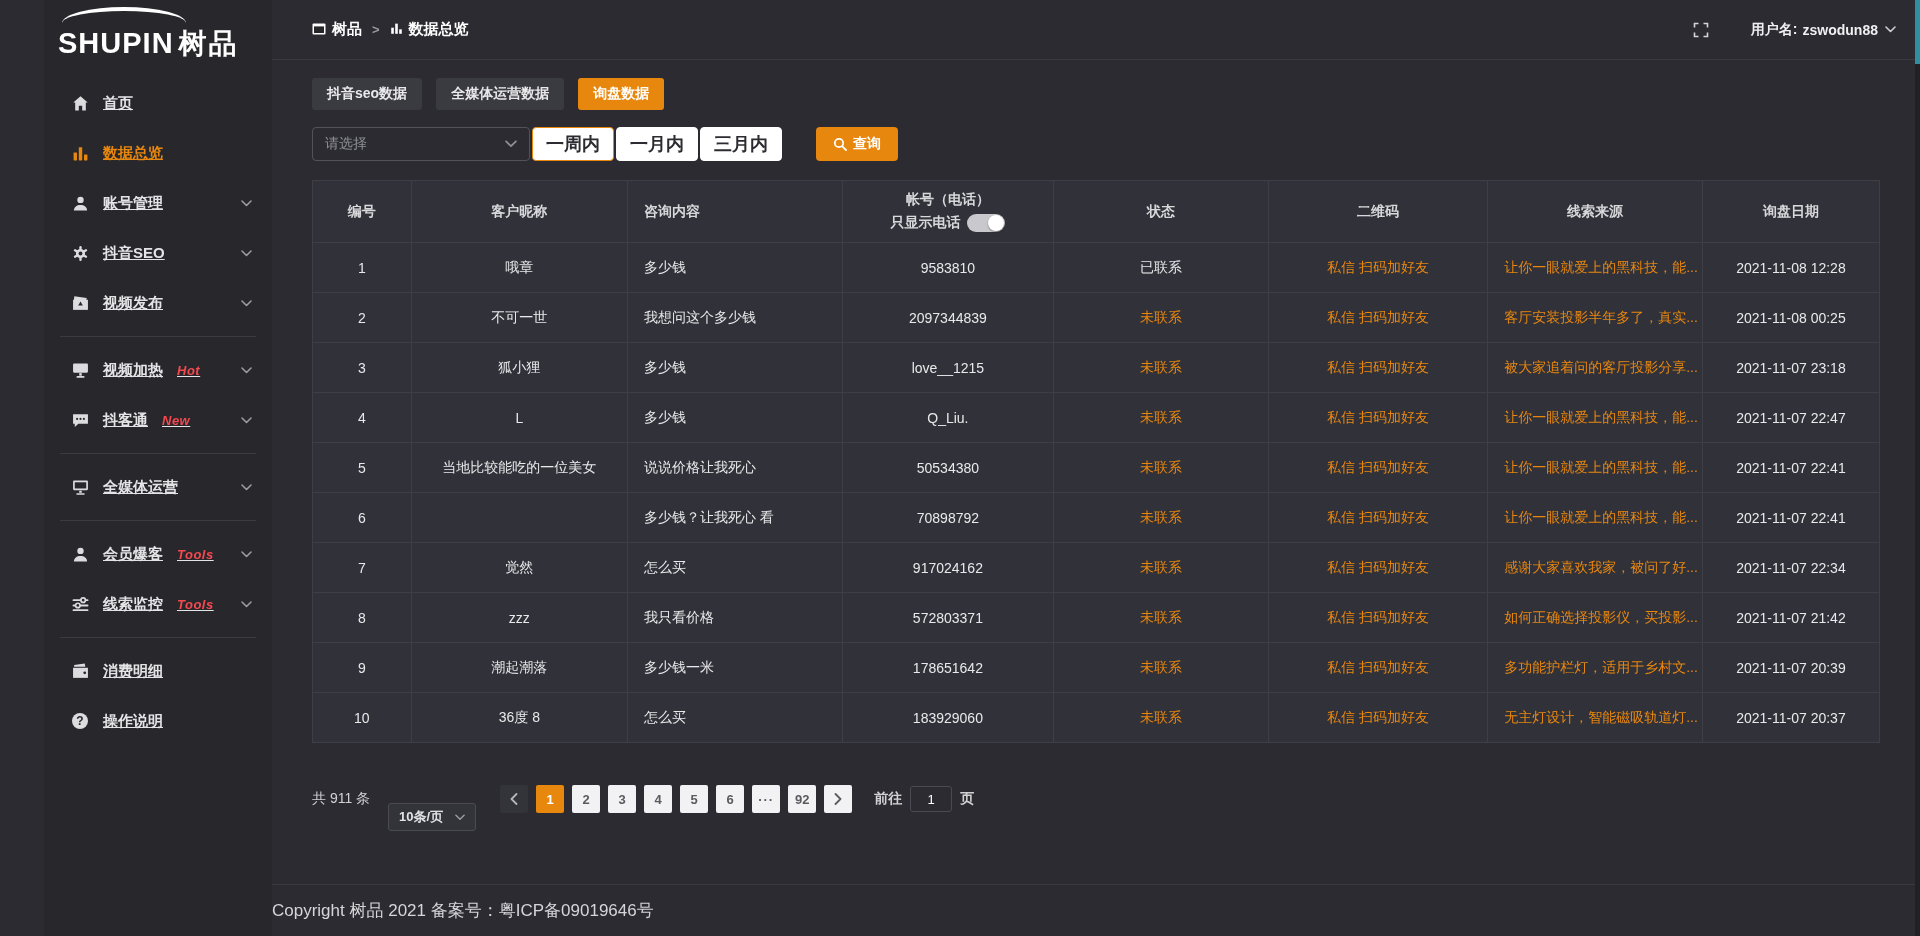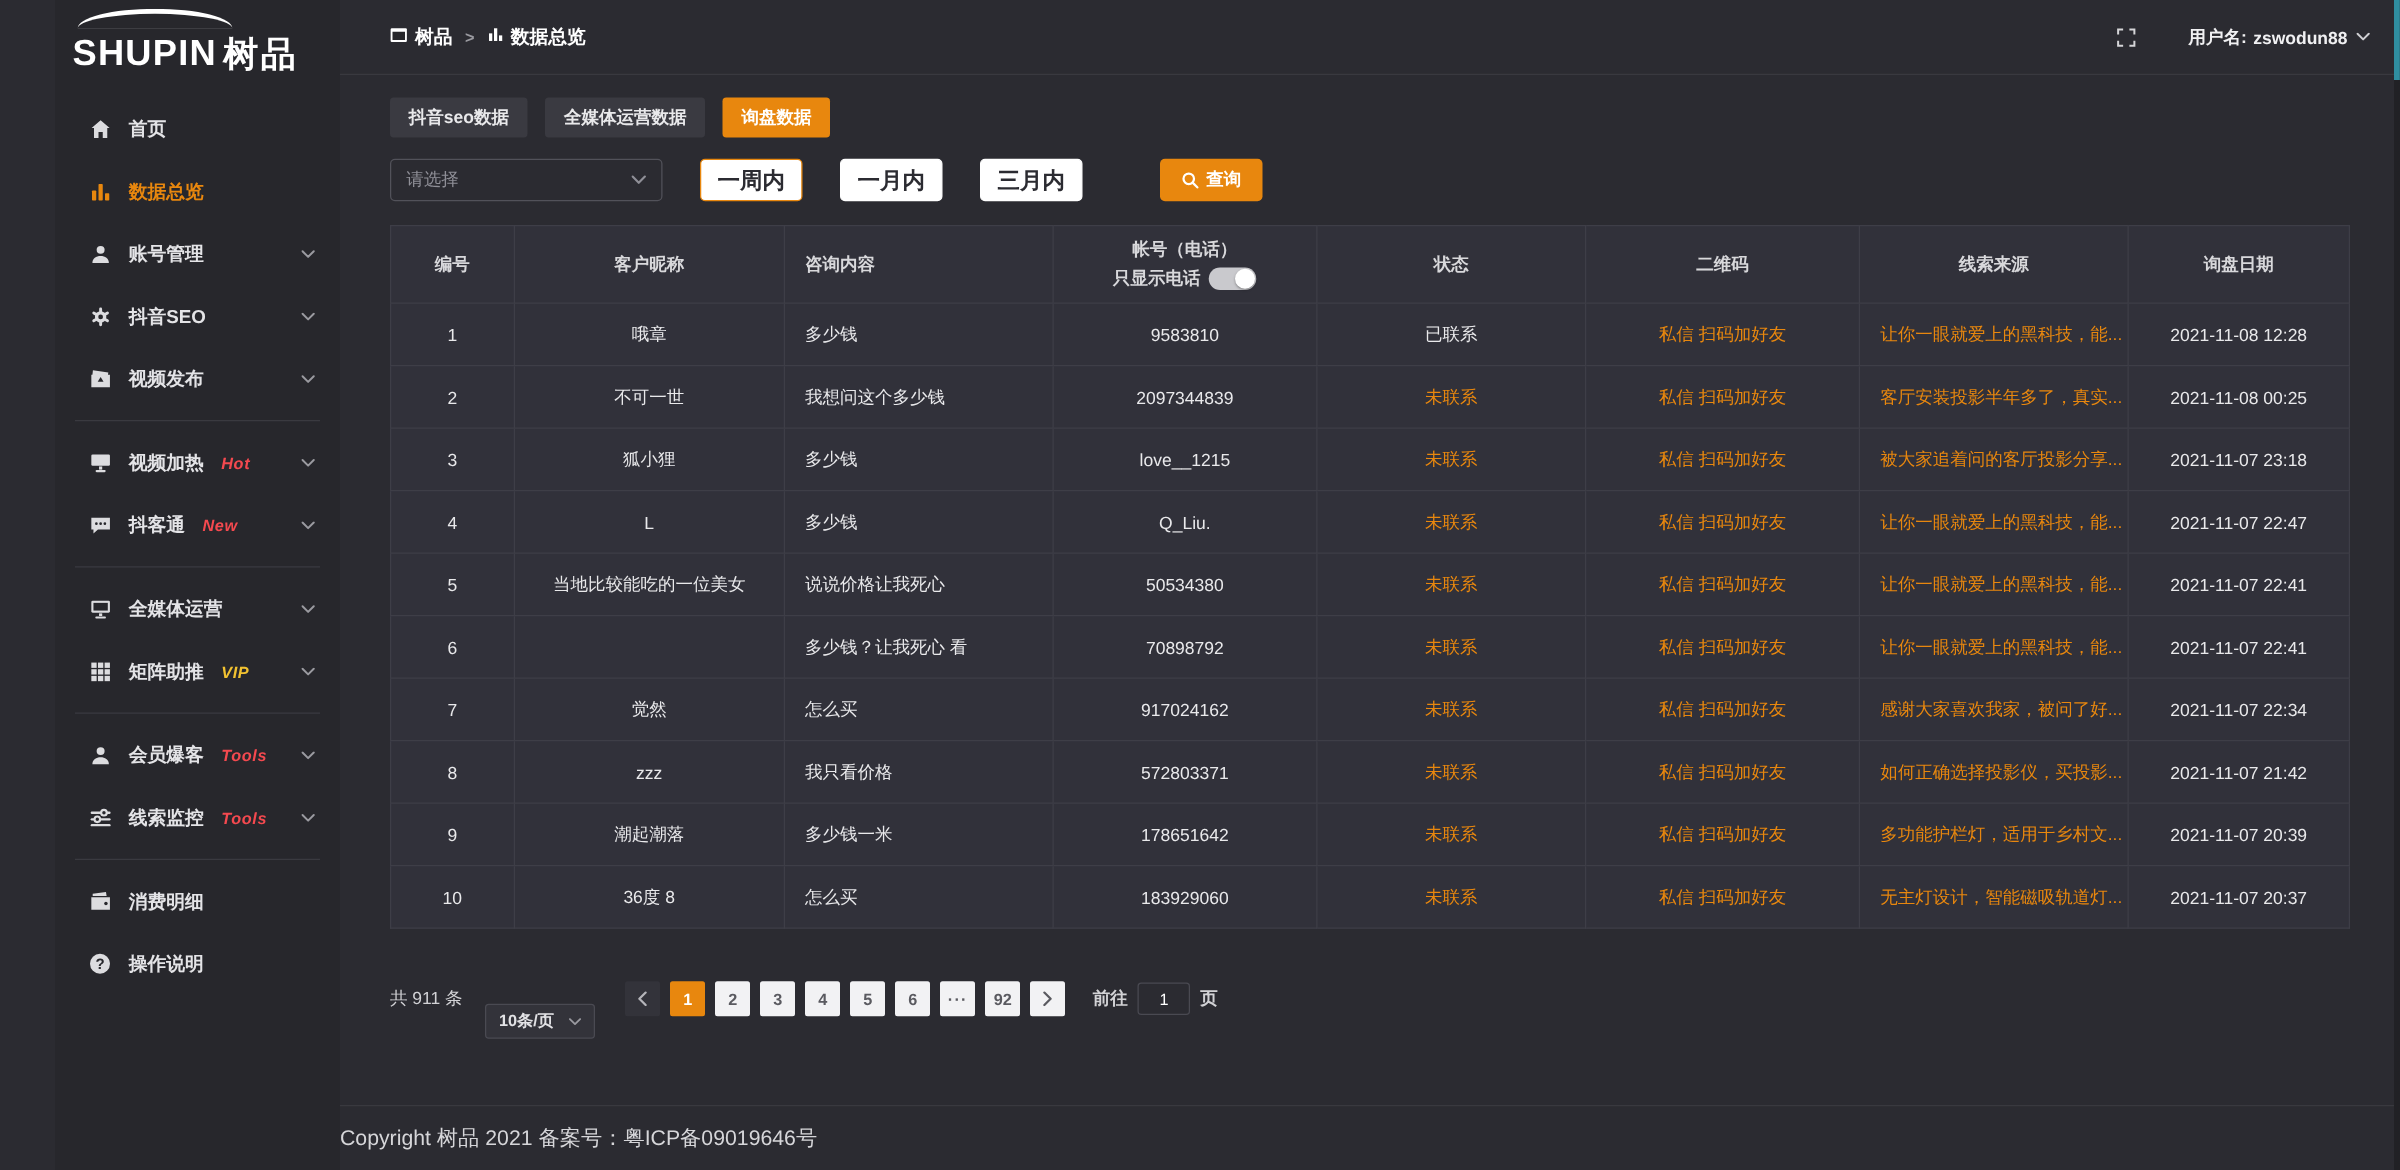--- a/index.html
+++ b/index.html
@@ -12,21 +12,21 @@
 
   
   .sidebar { width:228px; flex-shrink:0; background:#27272c;margin-left:44px; }
   .logo { height:64px; display:flex; align-items:flex-end; padding:10px 0 6px 14px; position:relative; }
   .logo-arc { position:absolute; left:18px; top:7px; width:124px; height:16px;
     border-top:4px solid #fff; border-radius:50% 50% 0 0 / 100% 100% 0 0; }
   .logo-en { font-weight:bold; font-size:29px; letter-spacing:1px; color:#fff; line-height:1; }
   .logo-cn { font-weight:bold; font-size:28px; color:#fff; margin-left:5px; letter-spacing:2px; line-height:1; }
   .nav { padding-top:14px; }
   .nav-item { height:50px; display:flex; align-items:center; padding:0 20px 0 26px;
-    cursor:pointer; color:#e4e4e7; font-size:15px; font-weight:bold; }
+    cursor:pointer; color:#e4e4e7; font-size:15px; font-weight:bold;text-decoration:underline; }
   .nicon { width:20px; display:flex; justify-content:center; margin-right:13px; color:#dcdcdf; flex-shrink:0; }
   .nav-item.active, .nav-item.active .nicon { color:#e8870e; }
   .nbadge { font-style:italic; font-weight:bold; font-size:13px; margin-left:14px; letter-spacing:.5px; }
   .nbadge.red { color:#f4494f; }
   .nbadge.yellow { color:#f2c231; }
   .nchev { margin-left:auto; display:flex; color:#9a9aa0; }
   .nav-divider { height:1px; background:#3a3a40; margin:8px 16px; }
   .qmark { width:16px; height:16px; border-radius:50%; background:#dcdcdf; color:#27272c;
     font-size:12px; font-weight:bold; display:flex; align-items:center; justify-content:center; }
 
@@ -42,21 +42,21 @@
   .user { display:flex; align-items:center; gap:5px; font-size:14px; font-weight:bold; color:#f0f0f2; cursor:pointer; }
   .uchev { display:flex; color:#cfcfd3; margin-left:2px; }
 
   .content { flex:1; padding:18px 40px 0; }
 
   .tabs { display:flex; gap:14px; }
   .tab { height:32px; padding:0 15px; background:#3a3a41; border:none; border-radius:3px;
     color:#e9e9eb; font-size:14px; font-weight:bold; cursor:pointer; font-family:inherit; }
   .tab.active { background:#e8870e; color:#fff; }
 
-  .filters { display:flex; gap:30px; margin-top:17px; align-items:center; }
+  .filters { display:flex; gap:2px; margin-top:17px; align-items:center; }
   .select { width:218px; height:34px; border:1px solid #52525a; border-radius:4px; display:flex;
     align-items:center; padding:0 12px; color:#8f8f97; font-size:14px; cursor:pointer; }
   .schev { margin-left:auto; display:flex; color:#8f8f97; }
   .range { height:34px; padding:0 13px; background:#fff; border:1px solid #fff; border-radius:4px;
     font-size:18px; color:#2b2b31; font-weight:bold; cursor:pointer; font-family:inherit; }
   .range.active { border:1px solid #e8870e; }
   .search-btn { height:34px; padding:0 17px; margin-left:32px; background:#e8870e; color:#fff;
     border:none; border-radius:4px; font-size:14px; font-weight:bold; display:flex; align-items:center;
     gap:6px; cursor:pointer; font-family:inherit; }
 
@@ -231,42 +231,20 @@
             </svg>
           </span>
         <span>全媒体运营</span>
         <span class="nchev">
             <svg width="11" height="7" viewBox="0 0 11 7" fill="none" stroke="currentColor" stroke-width="1.6" stroke-linecap="round" stroke-linejoin="round">
               <path d="M1 1l4.5 4.5L10 1"></path>
             </svg>
           </span>
       </div>
 
-      <div class="nav-item">
-        <span class="nicon">
-            <svg width="17" height="17" viewBox="0 0 16 16" fill="currentColor">
-              <rect x="1" y="1" width="4" height="4"></rect>
-              <rect x="6" y="1" width="4" height="4"></rect>
-              <rect x="11" y="1" width="4" height="4"></rect>
-              <rect x="1" y="6" width="4" height="4"></rect>
-              <rect x="6" y="6" width="4" height="4"></rect>
-              <rect x="11" y="6" width="4" height="4"></rect>
-              <rect x="1" y="11" width="4" height="4"></rect>
-              <rect x="6" y="11" width="4" height="4"></rect>
-              <rect x="11" y="11" width="4" height="4"></rect>
-            </svg>
-          </span>
-        <span>矩阵助推</span>
-        <span class="nbadge yellow">VIP</span>
-        <span class="nchev">
-            <svg width="11" height="7" viewBox="0 0 11 7" fill="none" stroke="currentColor" stroke-width="1.6" stroke-linecap="round" stroke-linejoin="round">
-              <path d="M1 1l4.5 4.5L10 1"></path>
-            </svg>
-          </span>
-      </div>
 
       <div class="nav-divider"></div>
 
       <div class="nav-item">
         <span class="nicon">
             <svg width="17" height="17" viewBox="0 0 16 16" fill="currentColor">
               <circle cx="8" cy="4.6" r="3"></circle>
               <path d="M1.8 14.5c0-3.4 2.8-5.2 6.2-5.2s6.2 1.8 6.2 5.2z"></path>
             </svg>
           </span>

